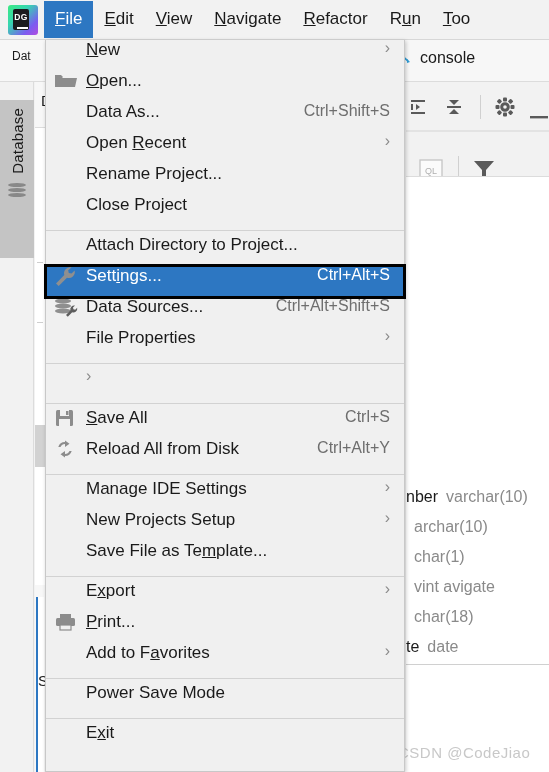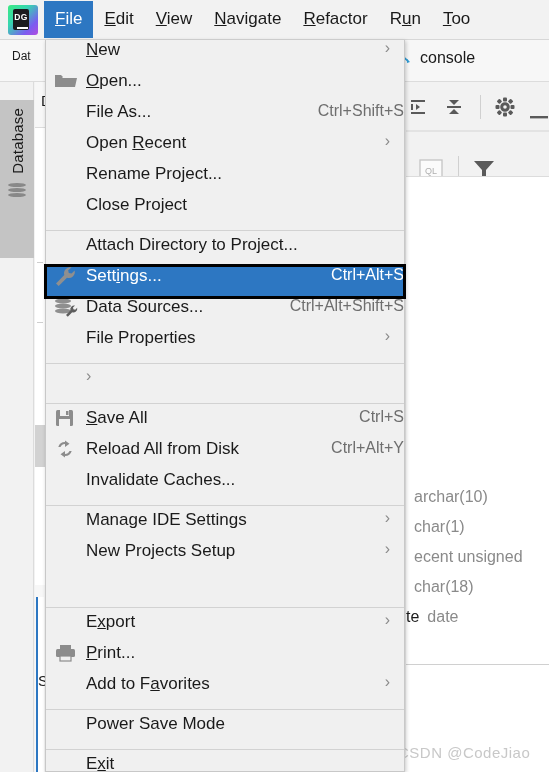--- a/index.html
+++ b/index.html
@@ -288,20 +288,21 @@
     width: 26px; height: 20px;
     flex: 0 0 26px;
     margin-right: 6px;
     position: relative;
   }
   .mi .mi-label { flex: 1 1 auto; }
   .mi .mi-shortcut {
     color: #6e6e6e;
     font-size: 16px;
     margin-left: 12px;
+    margin-right: 14px;
   }
   .mi .mi-arrow {
     color: #8c8c8c;
     font-size: 16px;
     margin-right: 14px;
     line-height: 1;
   }
   .mi.selected {
     background: #2d77c2;
     color: #ffffff;
@@ -408,30 +409,34 @@
     <span class="ic" style="left:66px; top:10px;">
       <svg width="24" height="24" viewBox="0 0 24 24">
         <path d="M2 3 L22 3 L14 12 L14 22 L10 19 L10 12 Z" fill="#5a5a5a"></path>
       </svg>
     </span>
   </div>
 
   <div class="grid-area">
     <div class="grid-rows" id="grid-rows">
         <div class="grid-row">
+          <span class="colname">nber</span>
+          <span>varchar(10)</span>
+        </div>
+        <div class="grid-row">
           <span class="colname"></span>
           <span>archar(10)</span>
         </div>
         <div class="grid-row">
           <span class="colname"></span>
           <span>char(1)</span>
         </div>
         <div class="grid-row">
           <span class="colname"></span>
-          <span>ecent unsigned</span>
+          <span>vint avigate</span>
         </div>
         <div class="grid-row">
           <span class="colname"></span>
           <span>char(18)</span>
         </div>
         <div class="grid-row">
           <span class="colname">te</span>
           <span>date</span>
         </div>
       </div>
@@ -469,21 +474,21 @@
         </div>
         <div class="mi">
           <span class="mi-icon"><svg width="24" height="20" viewBox="0 0 24 20">
               <path d="M1 5 L1 16 L21 16 L23 7 L9 7 L7 5 Z" fill="#8c8c8c"></path>
               <path d="M1 4 L7 4 L9 6 L1 6 Z" fill="#8c8c8c"></path>
             </svg></span>
           <span class="mi-label"><span class="u">O</span>pen...</span>
         </div>
         <div class="mi">
           <span class="mi-icon"></span>
-          <span class="mi-label">File As...</span>
+          <span class="mi-label">Data As...</span>
           <span class="mi-shortcut">Ctrl+Shift+S</span>
         </div>
         <div class="mi">
           <span class="mi-icon"></span>
           <span class="mi-label">Open <span class="u">R</span>ecent</span>
           <span class="mi-arrow">›</span>
         </div>
         <div class="mi">
           <span class="mi-icon"></span>
           <span class="mi-label">Rename Project...</span>
@@ -536,37 +541,34 @@
           <span class="mi-shortcut">Ctrl+S</span>
         </div>
         <div class="mi">
           <span class="mi-icon"><svg width="22" height="20" viewBox="0 0 22 20">
               <path d="M11 3a7 7 0 00-6.7 5h2.2A4.9 4.9 0 0111 5.1V8l4.5-3.3L11 1.4z" fill="#8c8c8c"></path>
               <path d="M11 17a7 7 0 006.7-5h-2.2A4.9 4.9 0 0111 14.9V12l-4.5 3.3L11 18.6z" fill="#8c8c8c"></path>
             </svg></span>
           <span class="mi-label">Reload All from Disk</span>
           <span class="mi-shortcut">Ctrl+Alt+Y</span>
         </div>
-        <div class="mi">
-          <span class="mi-icon"></span>
-          <span class="mi-label">Invalidate Caches...</span>
-        </div>
         <div class="sep"></div>
         <div class="mi">
           <span class="mi-icon"></span>
           <span class="mi-label">Manage IDE Settings</span>
           <span class="mi-arrow">›</span>
         </div>
         <div class="mi">
           <span class="mi-icon"></span>
           <span class="mi-label">New Projects Setup</span>
           <span class="mi-arrow">›</span>
         </div>
         <div class="mi">
           <span class="mi-icon"></span>
+          <span class="mi-label">Save File as Te<span class="u">m</span>plate...</span>
         </div>
         <div class="sep"></div>
         <div class="mi">
           <span class="mi-icon"></span>
           <span class="mi-label">E<span class="u">x</span>port</span>
           <span class="mi-arrow">›</span>
         </div>
         <div class="mi">
           <span class="mi-icon"><svg width="24" height="20" viewBox="0 0 24 20">
               <rect x="6" y="2" width="11" height="4" fill="#8c8c8c"></rect>

